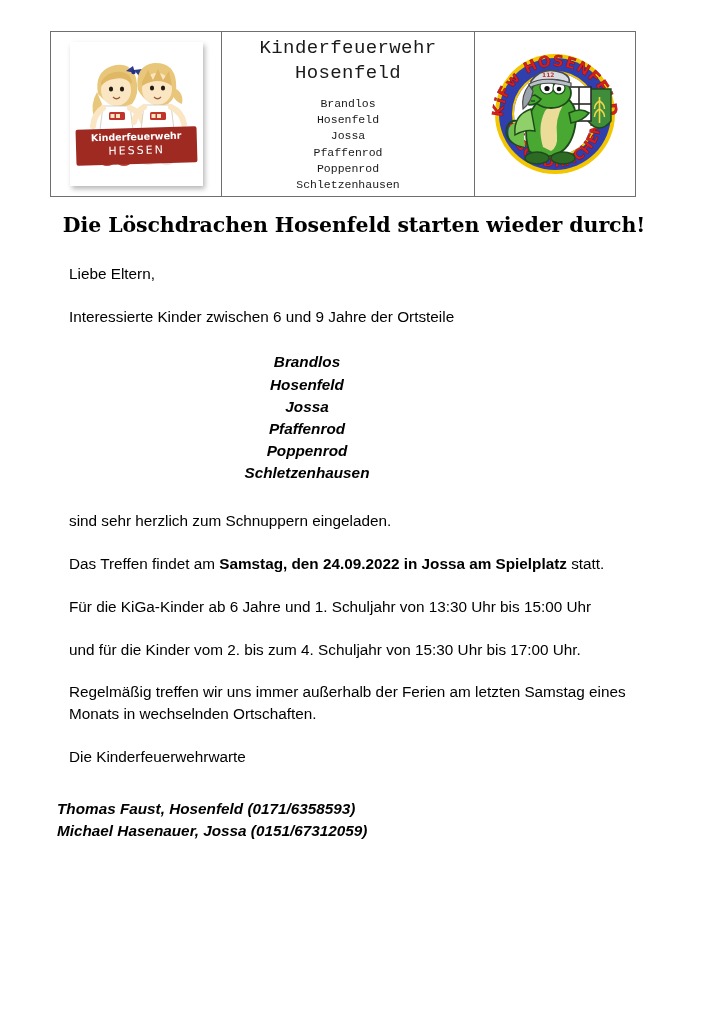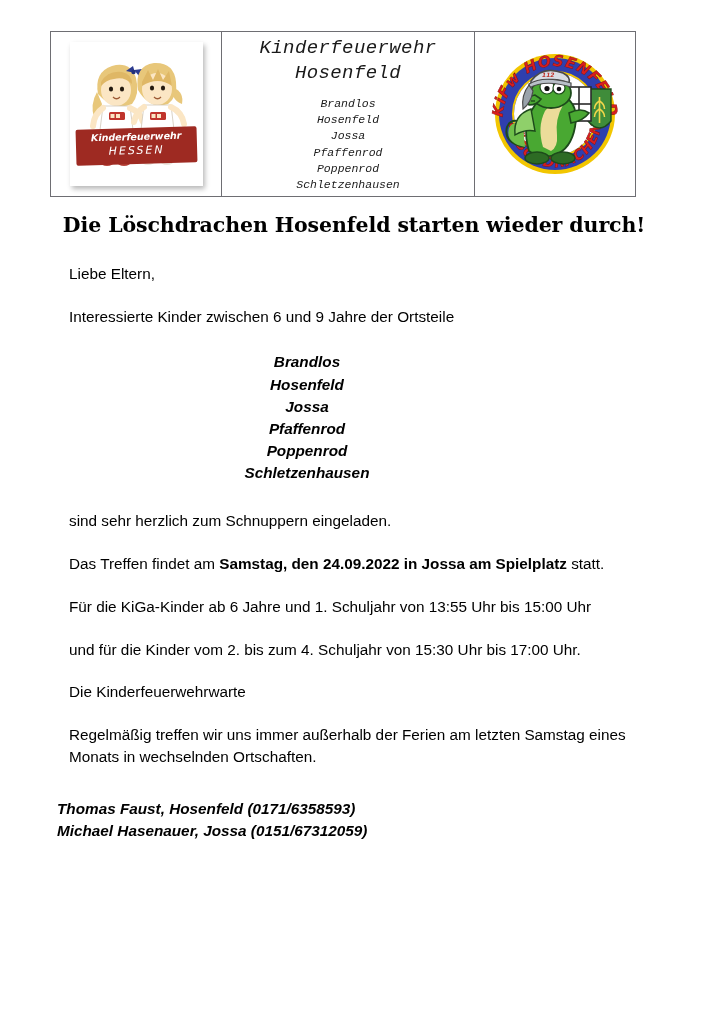--- a/index.html
+++ b/index.html
@@ -27,21 +27,20 @@
     box-sizing: border-box;
     display: flex;
     background: #ffffff;
   }
   .hcell {
     box-sizing: border-box;
     display: flex;
     align-items: center;
     justify-content: center;
     position: relative;
-    font-style: italic;
   }
   .hcell-left   { width: 171px; border-right: 1px solid #6e6e73; }
   .hcell-center { width: 253px; border-right: 1px solid #6e6e73; flex-direction: column; }
   .hcell-right  { flex: 1; }
 
   
   .kfw-logo-frame {
     width: 133px;
     height: 144px;
     background: #ffffff;
@@ -318,26 +317,26 @@
     <div>Jossa</div>
     <div>Pfaffenrod</div>
     <div>Poppenrod</div>
     <div>Schletzenhausen</div>
   </div>
 
   <p class="para">sind sehr herzlich zum Schnuppern eingeladen.</p>
 
   <p class="para"><span>Das Treffen findet am </span><b>Samstag, den 24.09.2022 in Jossa am Spielplatz</b><span> statt.</span></p>
 
-  <p class="para">Für die KiGa-Kinder ab 6 Jahre und 1. Schuljahr von 13:55 Uhr bis 15:00 Uhr</p>
+  <p class="para">Für die KiGa-Kinder ab 6 Jahre und 1. Schuljahr von 13:30 Uhr bis 15:00 Uhr</p>
 
   <p class="para">und für die Kinder vom 2. bis zum 4. Schuljahr von 15:30 Uhr bis 17:00 Uhr.</p>
 
 
+  <p class="para">Regelmäßig treffen wir uns immer außerhalb der Ferien am letzten Samstag eines Monats in wechselnden Ortschaften.</p>
+
   <p class="para">Die Kinderfeuerwehrwarte</p>
-
-  <p class="para">Regelmäßig treffen wir uns immer außerhalb der Ferien am letzten Samstag eines Monats in wechselnden Ortschaften.</p>
 
   <div class="sig-block">
     <div>Thomas Faust, Hosenfeld (0171/6358593)</div>
     <div>Michael Hasenauer, Jossa (0151/67312059)</div>
   </div>
 </div>
 
 </body></html>

